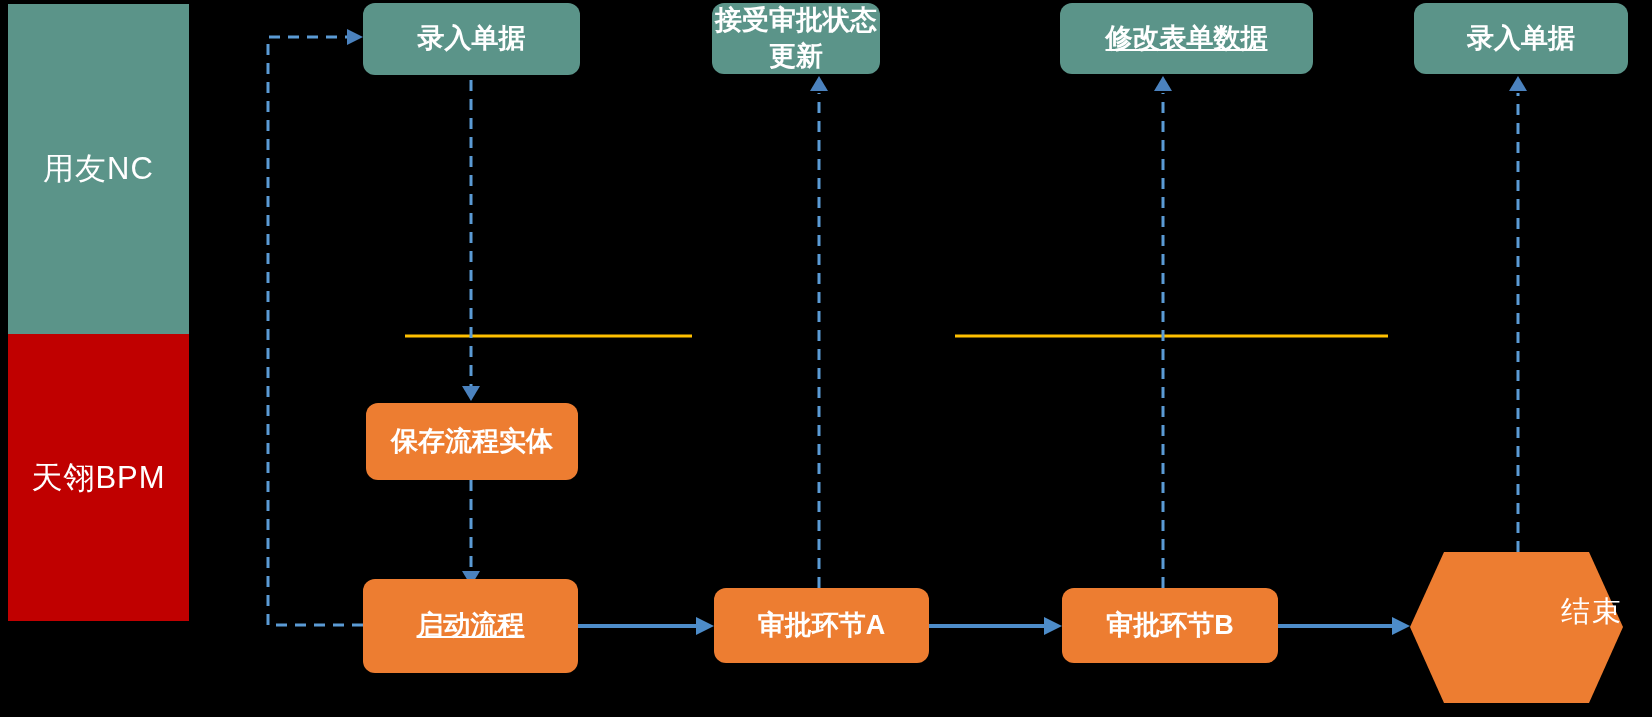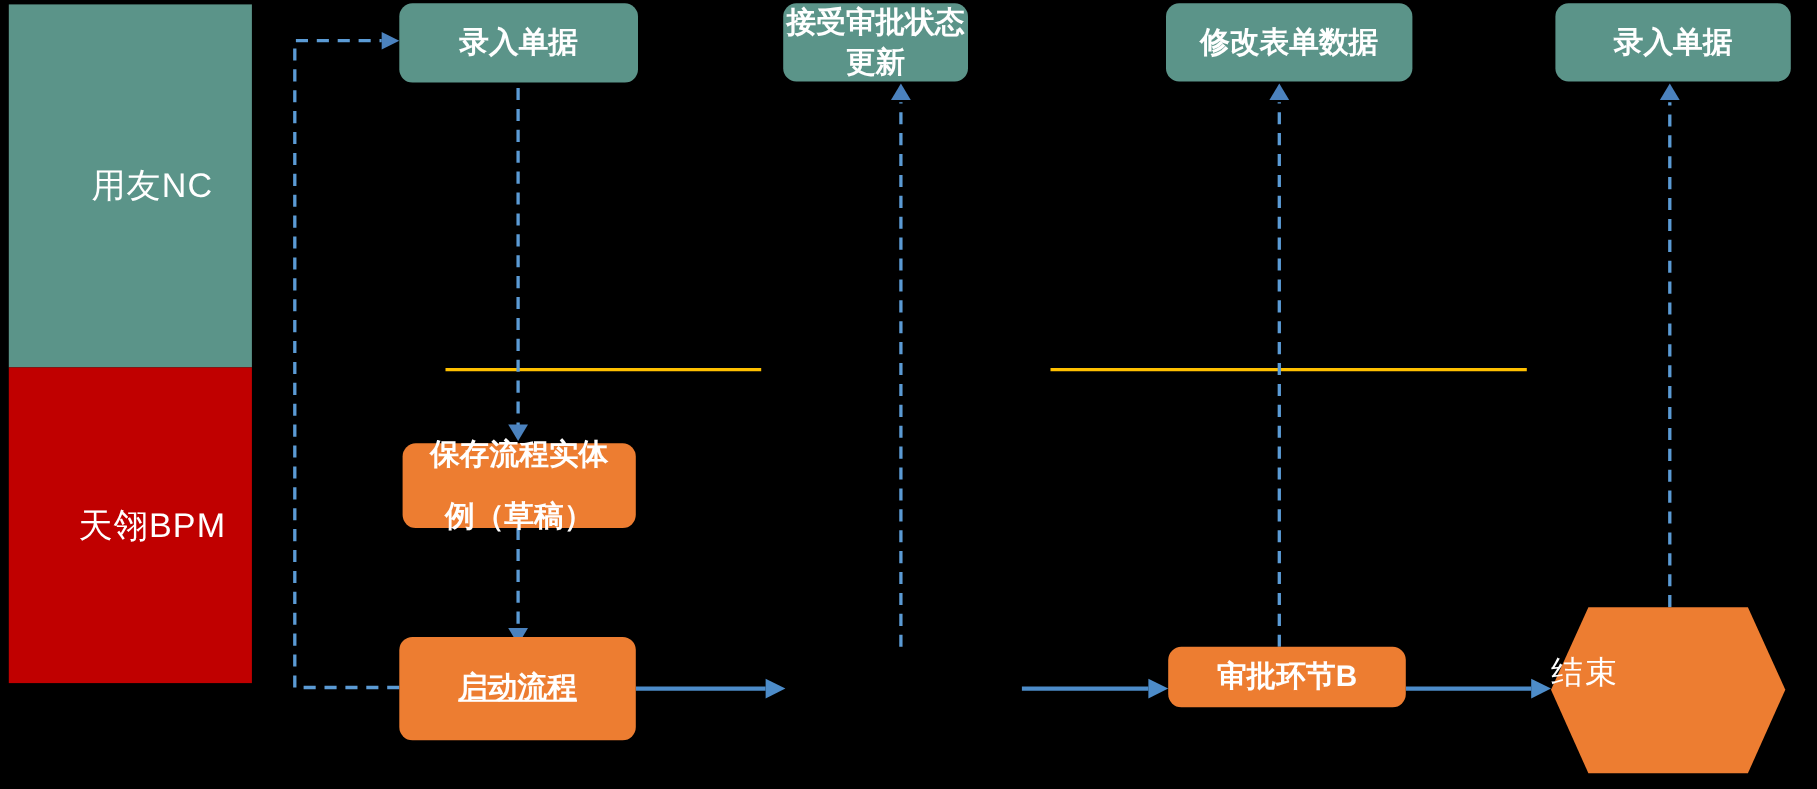--- a/index.html
+++ b/index.html
@@ -1,32 +1,32 @@
 <!DOCTYPE html>
 <html><head>
 <meta charset="utf-8">
 <style>
   html,body{margin:0;padding:0;background:#000;}
   #canvas{
     position:relative;width:1652px;height:717px;background:#000000;overflow:hidden;
     font-family:"Liberation Sans","DejaVu Sans",sans-serif;
   }
-  .lane-band{position:absolute;left:8px;width:181px;display:flex;align-items:center;justify-content:center;padding-left:40px;}
+  .lane-band{position:absolute;left:8px;width:181px;display:flex;align-items:center;justify-content:center;}
   .lane-band.nc{top:4px;height:330px;background:#5B9489;}
   .lane-band.bpm{top:334px;height:287px;background:#C00000;}
   .lane-label{color:#FFFFFF;font-size:31px;font-weight:400;letter-spacing:1px;white-space:nowrap;}
   .node{
     position:absolute;display:flex;flex-direction:column;align-items:center;justify-content:center;
     border-radius:12px;color:#FFFFFF;font-size:27px;font-weight:700;text-align:center;line-height:1.3;
   }
   .node.teal{background:#5B9489;}
   .node.orange{background:#ED7D31;}
   .hex-label{
     position:absolute;left:1410px;top:552px;width:213px;height:120px;
-    display:flex;align-items:center;justify-content:flex-start;
+    display:flex;align-items:center;justify-content:flex-end;
     color:#FFFFFF;font-size:29px;font-weight:400;letter-spacing:2px;
   }
   svg.overlay{position:absolute;left:0;top:0;width:1652px;height:717px;}
   .dash{stroke:#5B9BD5;stroke-width:3;fill:none;stroke-dasharray:11 8;}
   .solid{stroke:#4D8CC9;stroke-width:4;fill:none;}
   .yline{stroke:#FFC000;stroke-width:3;fill:none;}
   .head-d{fill:#4B82BE;stroke:none;}
   .head-s{fill:#4D8CC9;stroke:none;}
   .hexshape{fill:#ED7D31;stroke:none;}
 </style>
@@ -79,39 +79,41 @@
 
   <div class="node teal" style="left:363px;top:3px;width:217px;height:72px;">
     <span>录入单据</span>
   </div>
 
   <div class="node teal" style="left:712px;top:3px;width:168px;height:71px;">
     <span>接受审批状态</span>
     <span>更新</span>
   </div>
 
-  <div class="node teal" style="left:1060px;top:3px;width:224px;height:71px;">
+  <div class="node teal" style="left:1060px;top:3px;width:253px;height:71px;text-decoration:underline;">
     <span>修改表单数据</span>
   </div>
 
   <div class="node teal" style="left:1414px;top:3px;width:214px;height:71px;">
     <span>录入单据</span>
   </div>
 
   <div class="node orange" style="left:366px;top:403px;width:212px;height:77px;gap:20px;">
     <span>保存流程实体</span>
-    <span>例（草稿）</span>
   </div>
 
   <div class="node orange" style="left:363px;top:579px;width:215px;height:94px;text-decoration:underline;">
     <span>启动流程</span>
   </div>
 
+  <div class="node orange" style="left:714px;top:588px;width:215px;height:75px;">
+    <span>审批环节A</span>
+  </div>
 
-  <div class="node orange" style="left:1062px;top:588px;width:216px;height:55px;">
+  <div class="node orange" style="left:1062px;top:588px;width:216px;height:75px;">
     <span>审批环节B</span>
   </div>
 
   <div class="hex-label">
     <span>结束</span>
   </div>
 
 </div>
 
 </body></html>

